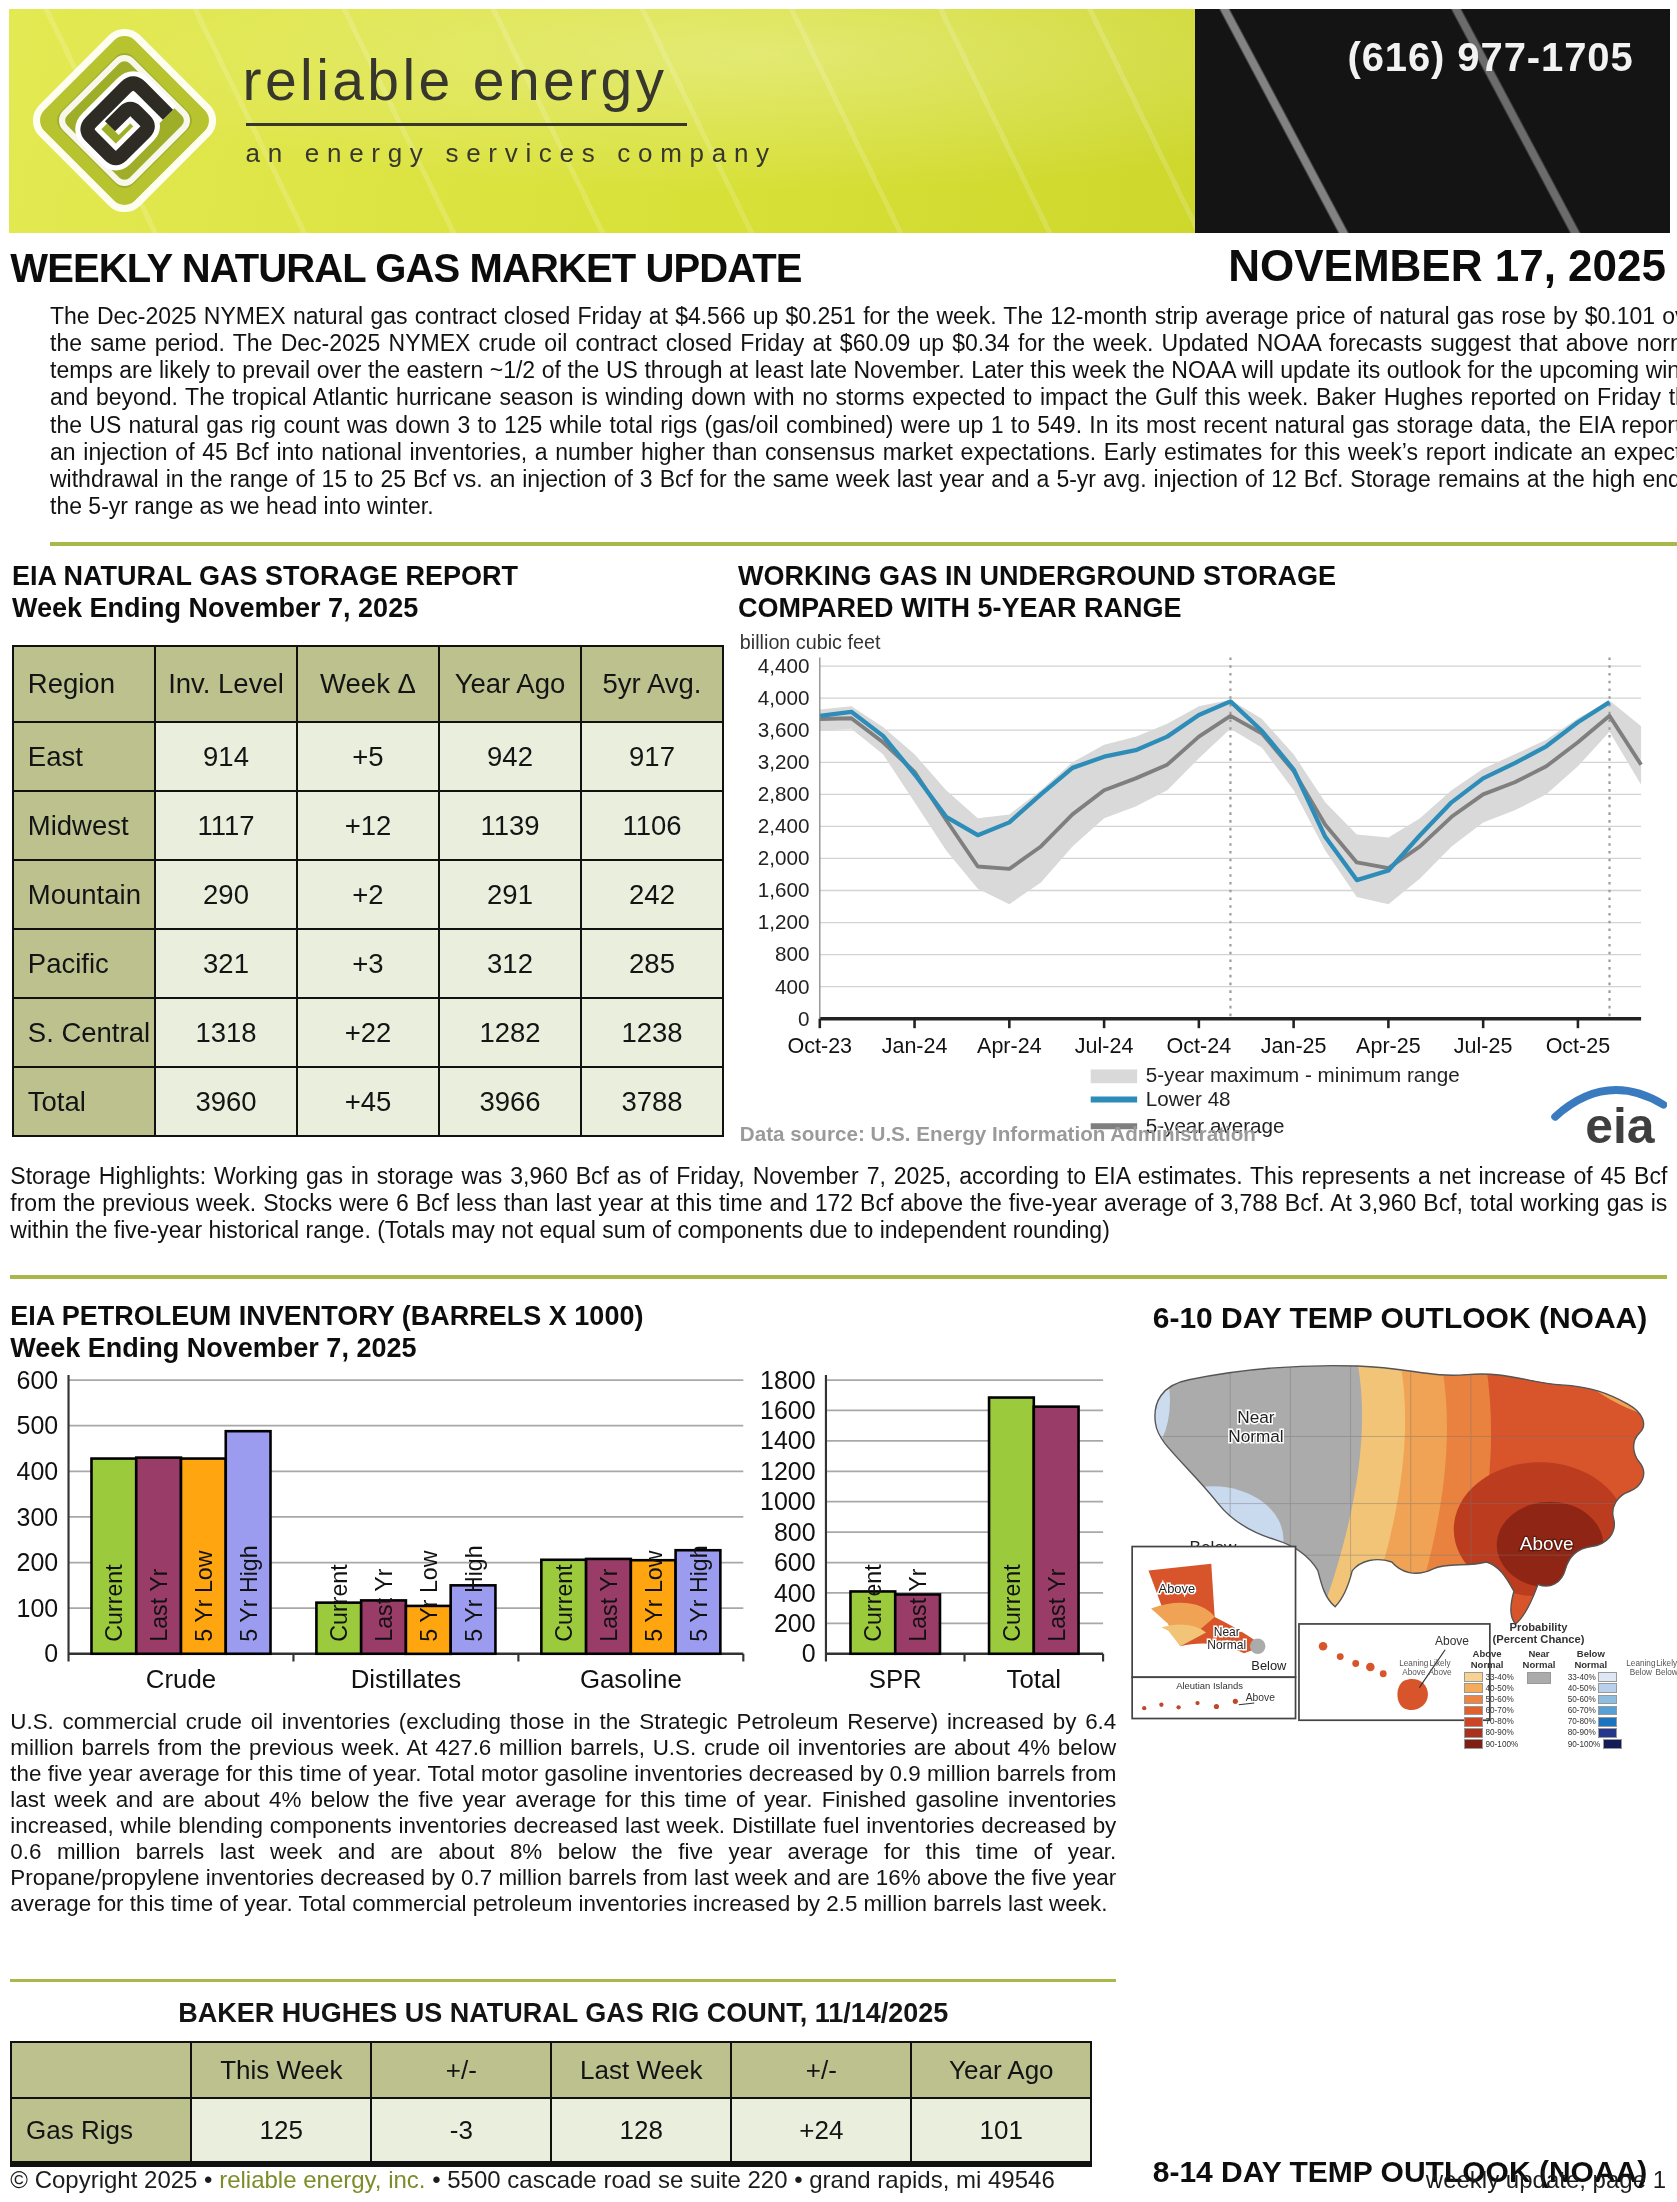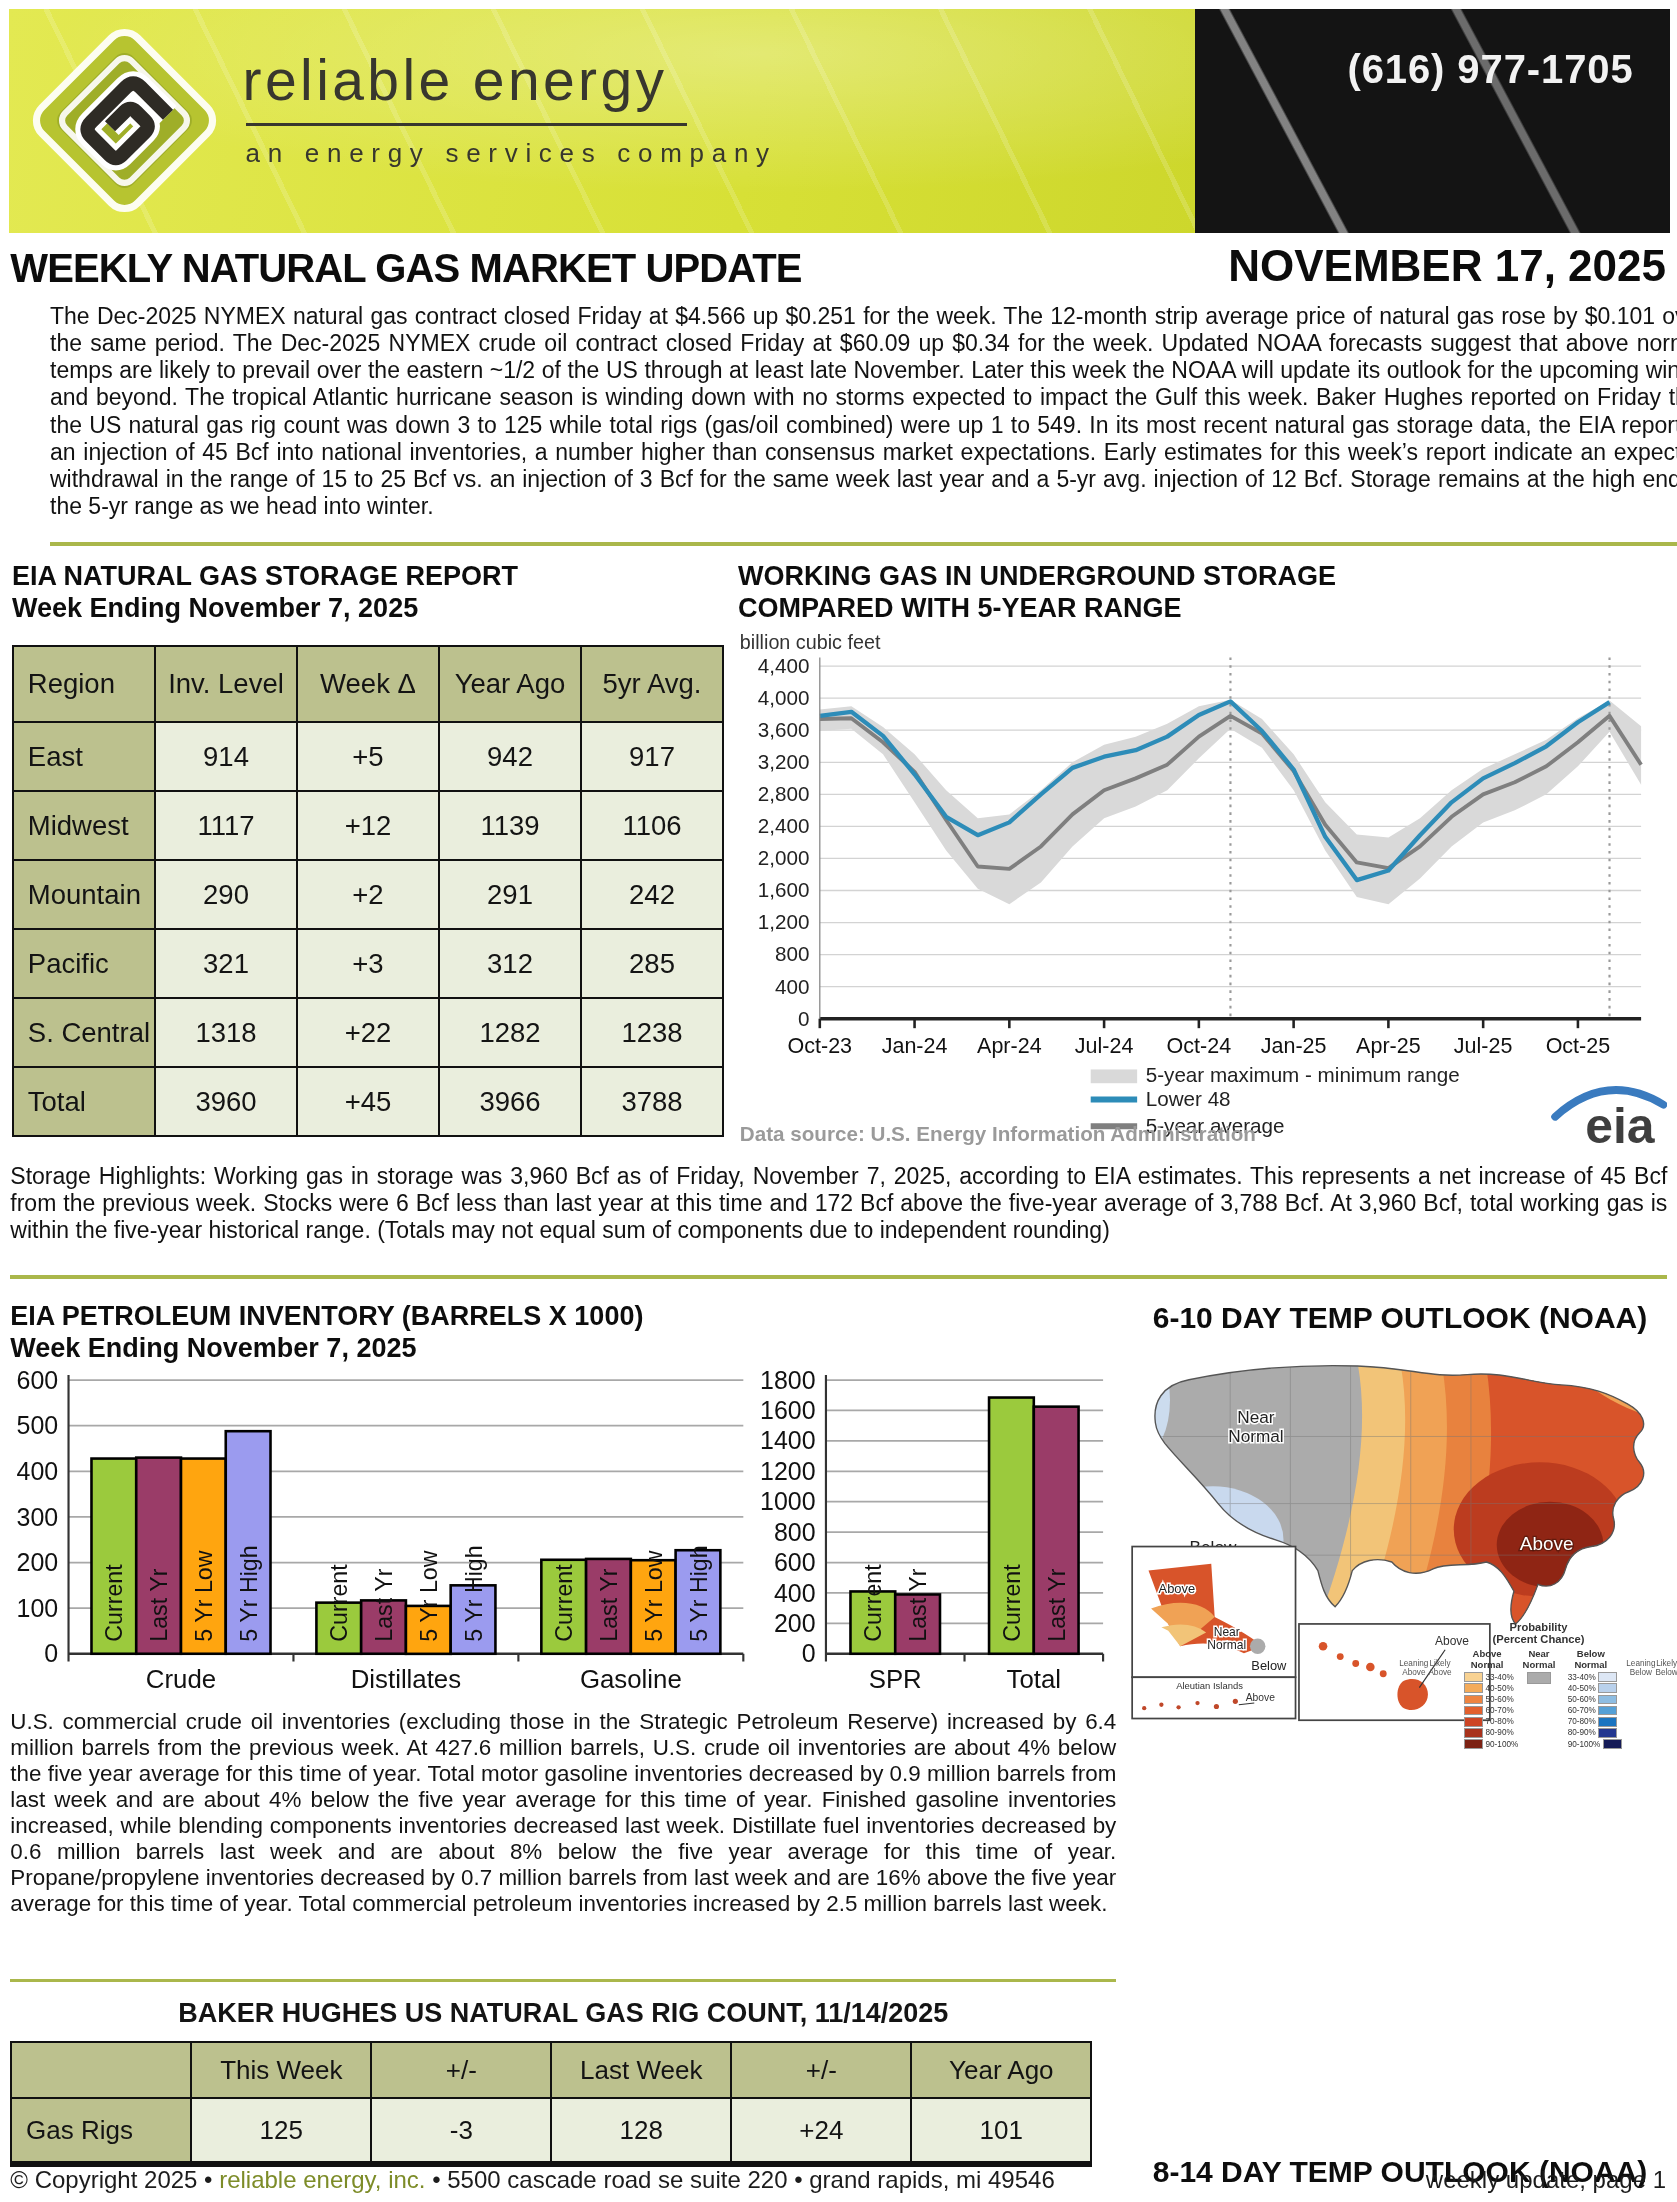--- a/index.html
+++ b/index.html
@@ -10,21 +10,21 @@
   .banner{position:absolute;left:8.6px;top:8.6px;width:1661px;height:224px;
     background:
       radial-gradient(ellipse at 45% 20%, rgba(255,255,255,.30), rgba(255,255,255,0) 55%),
       repeating-linear-gradient(64deg, rgba(255,255,255,0) 0 129px, rgba(255,255,255,.16) 129px 134px),
       linear-gradient(100deg,#e3e952,#d7e036 45%,#ccd62b 75%,#dbe44d);}
   .banner-black{position:absolute;right:0;top:0;width:475px;height:100%;
     background:
       linear-gradient(62deg, transparent 24%, rgba(150,150,150,.85) 24.4%, rgba(150,150,150,.85) 25.6%, transparent 26%),
       linear-gradient(62deg, transparent 63%, rgba(130,130,130,.8) 63.4%, rgba(130,130,130,.8) 64.6%, transparent 65%),
       #141414;}
-  .phone{position:absolute;right:36px;top:38px;font-size:40px;font-weight:bold;color:#f2f2f2;letter-spacing:0.9px;}
+  .phone{position:absolute;right:36px;top:26px;font-size:40px;font-weight:bold;color:#f2f2f2;letter-spacing:0.9px;}
   .website{position:absolute;right:36px;top:110px;font-size:35px;font-weight:bold;color:#fafafa;}
   .logo-svg{position:absolute;left:13.8px;top:3.4px;width:205px;height:217px;}
   .brand{position:absolute;left:234px;top:38px;font-size:57px;font-weight:400;color:#38372e;letter-spacing:3.4px;}
   .brand-rule{position:absolute;left:237px;top:114px;width:441px;height:3.4px;background:#38372e;}
   .tagline{position:absolute;left:237px;top:129px;font-size:26px;color:#38372e;letter-spacing:7.7px;}
 
   
   .doc-title{position:absolute;left:10.3px;top:246px;font-size:40px;font-weight:bold;letter-spacing:-0.9px;color:#0c0c0c;}
   .doc-date{position:absolute;right:12px;top:241px;font-size:44px;font-weight:bold;color:#0c0c0c;}
 

